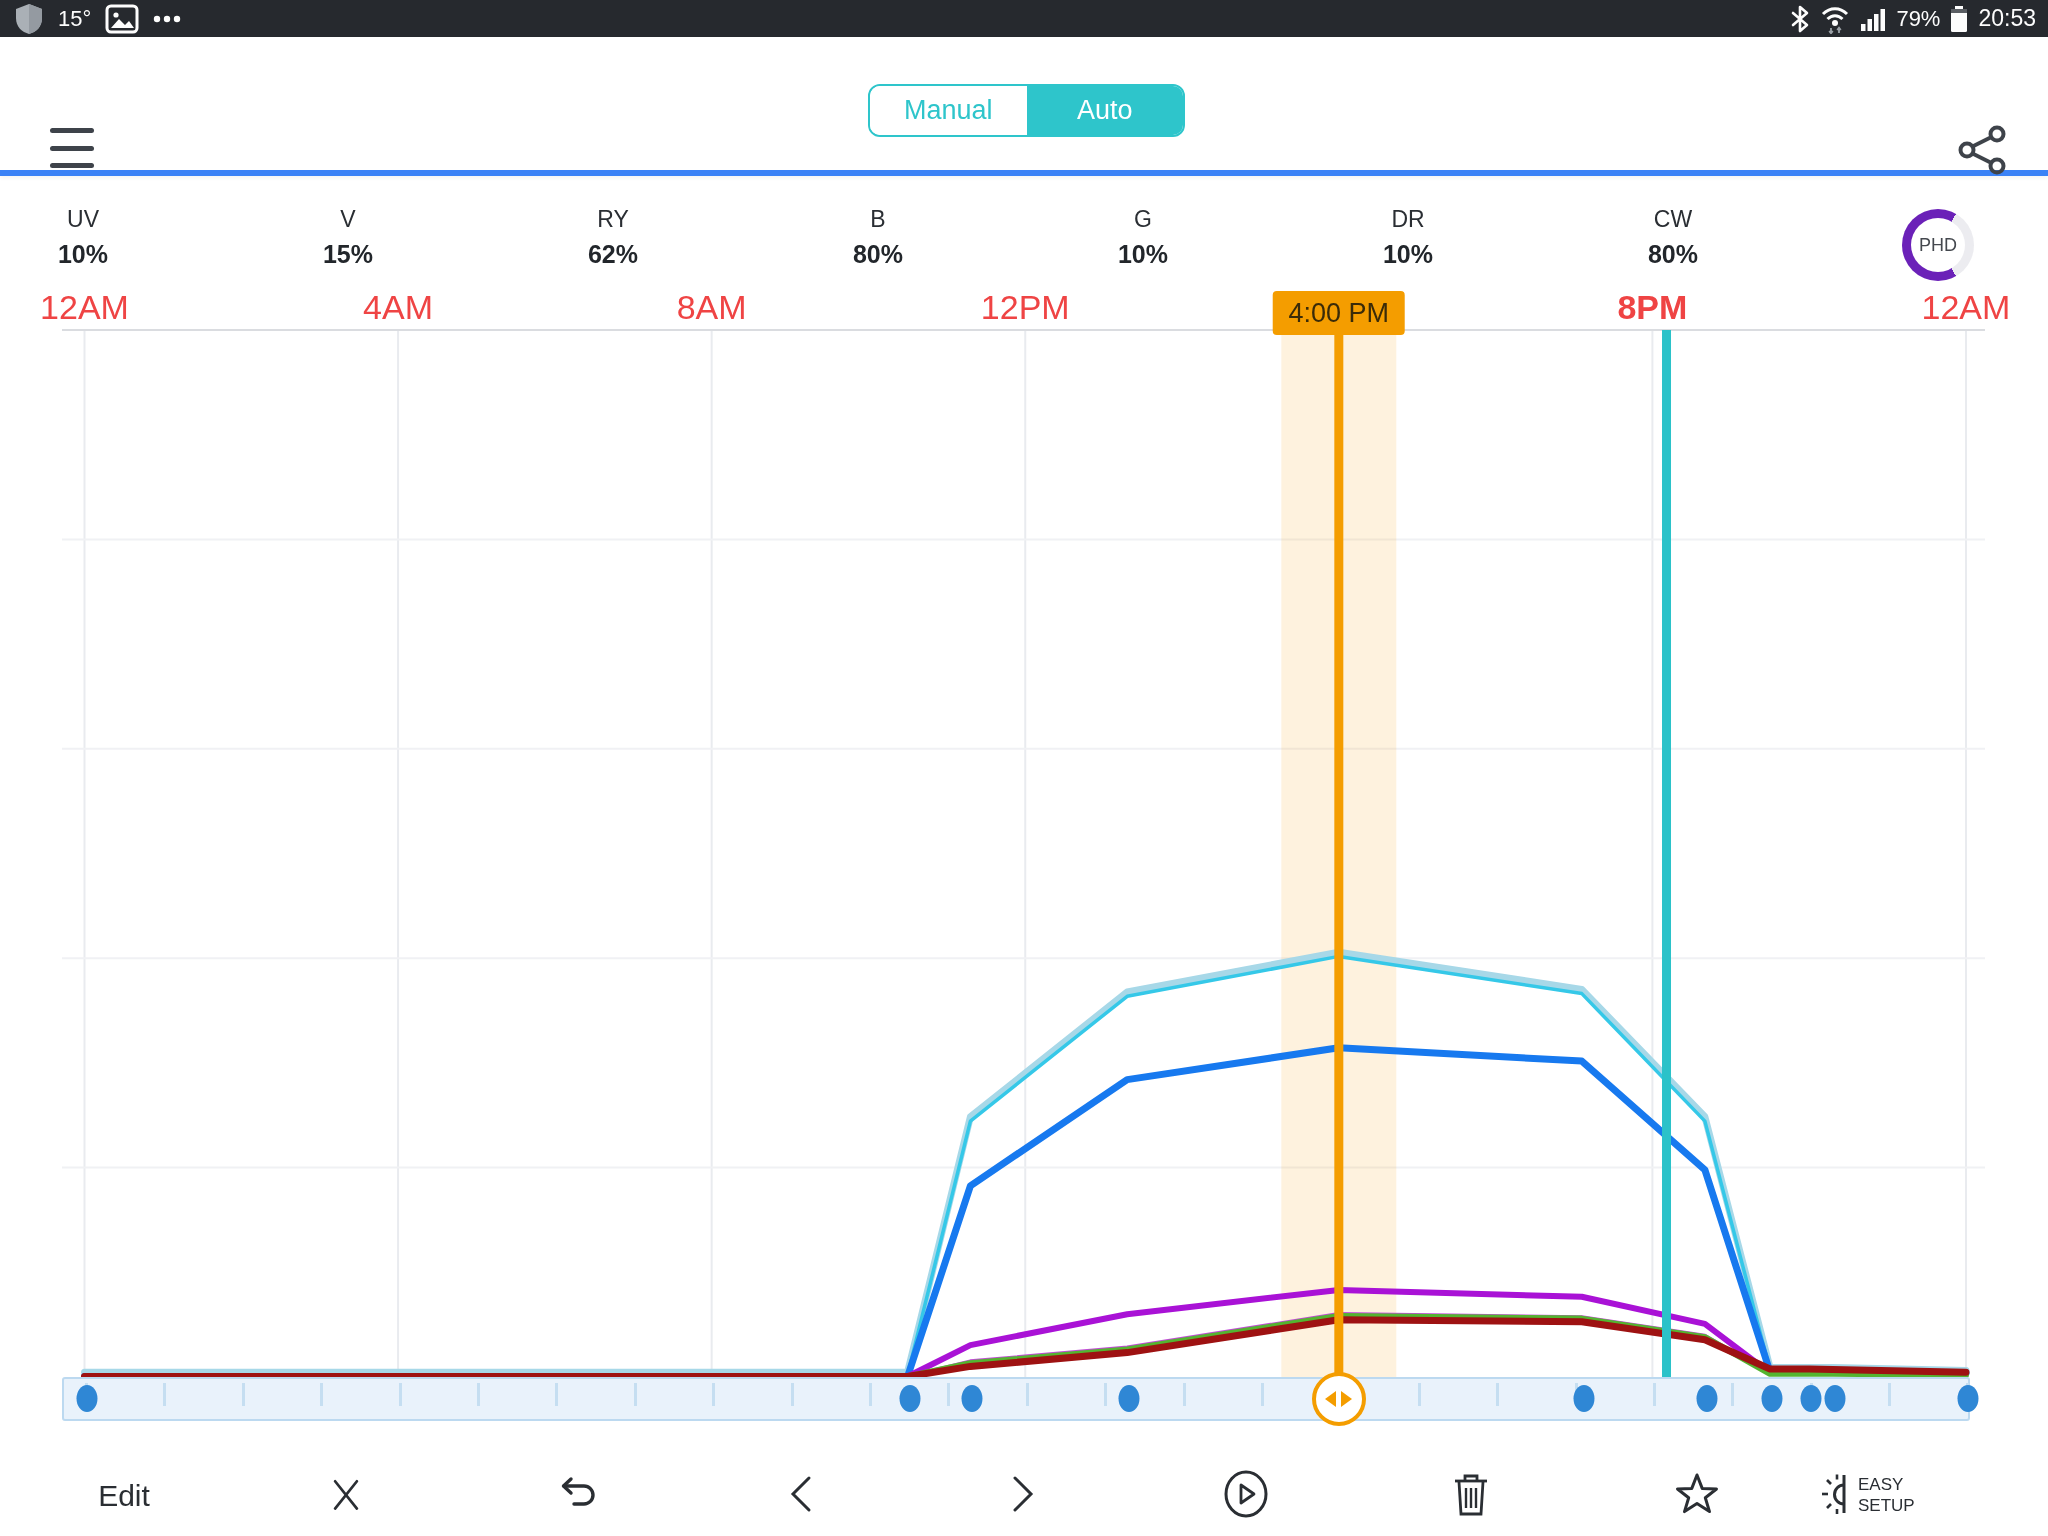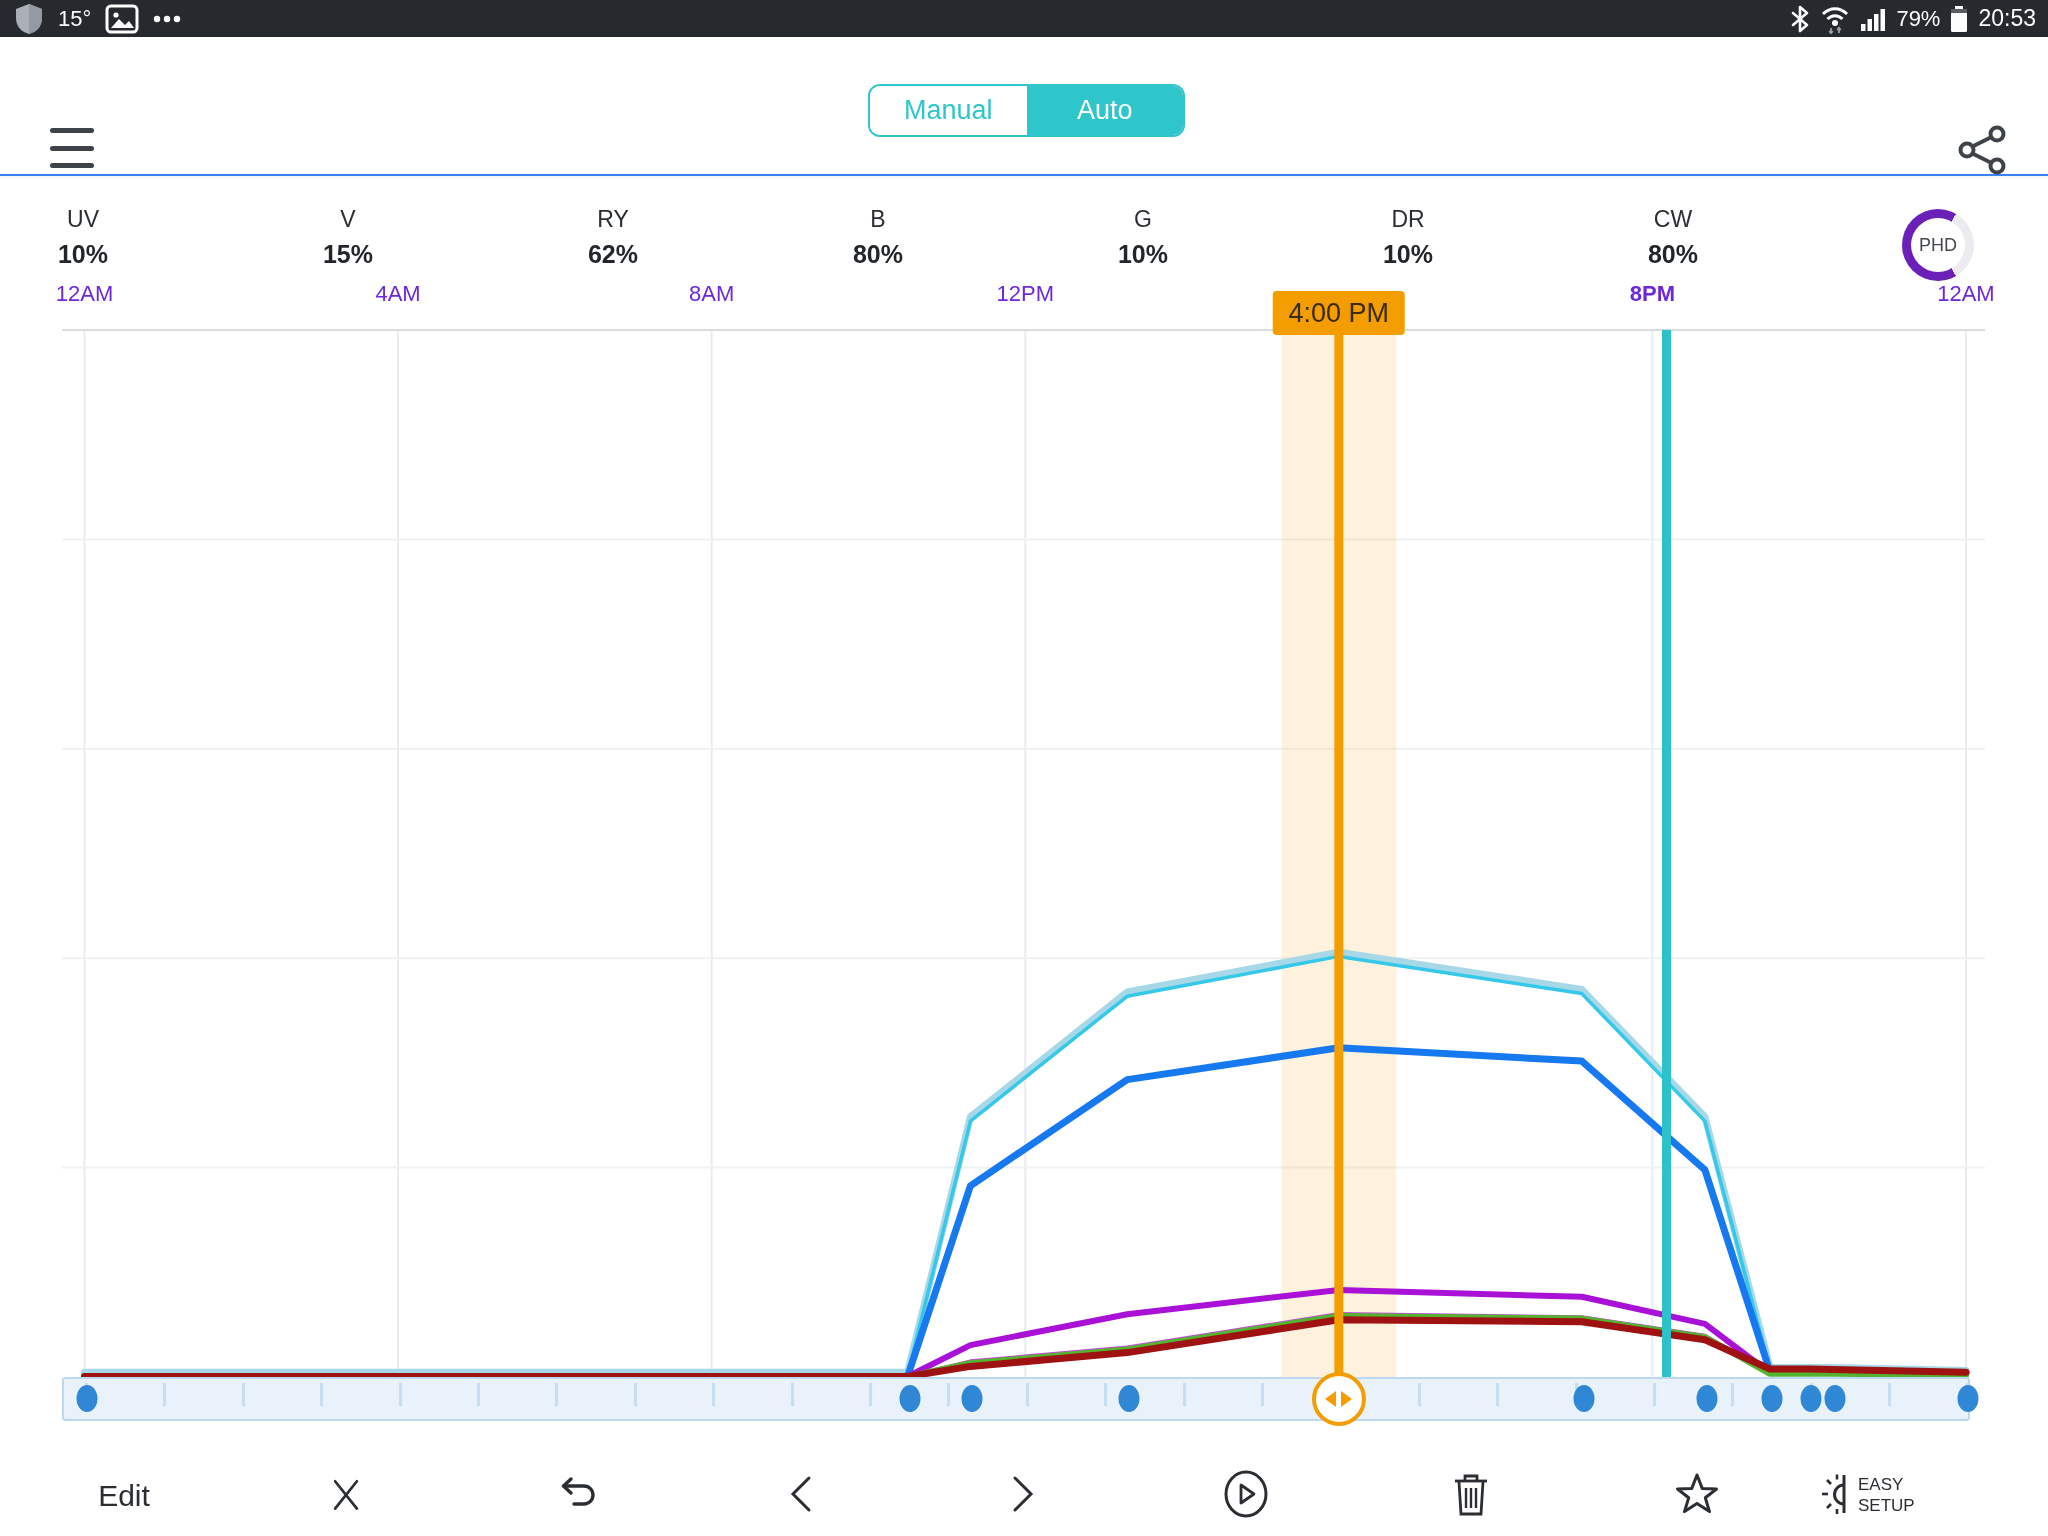--- a/index.html
+++ b/index.html
@@ -7,41 +7,41 @@
   body { font-family:"Liberation Sans", sans-serif; background:#fff; position:relative; overflow:hidden; color:#2a2e33; }
 
   
   .statusbar { position:absolute; left:0; top:0; width:2048px; height:37px; background:#26292e; display:flex; align-items:center; }
   .sb-left { position:absolute; left:14px; top:0; height:37px; display:flex; align-items:center; gap:14px;text-align:right; }
   .sb-right { position:absolute; right:12px; top:0; height:37px; display:flex; align-items:center; gap:10px; }
   .sb-text { color:#fdfdfd; font-size:22px; }
   .sb-time { color:#fdfdfd; font-size:23px; }
 
   
-  .appbar { position:absolute; left:0; top:37px; width:2048px; height:139px; background:#fff; border-bottom:2px solid #3b82f6; box-shadow:0 2px 4px rgba(0,0,0,0.05); }
+  .appbar { position:absolute; left:0; top:37px; width:2048px; height:139px; background:#fff; border-bottom:6px solid #3b82f6; box-shadow:0 2px 4px rgba(0,0,0,0.05); }
   .hamburger { position:absolute; left:50px; top:91px; width:44px; height:40px; display:flex; flex-direction:column; justify-content:space-between; cursor:pointer; }
   .hamburger span { display:block; width:44px; height:5px; background:#3e434a; border-radius:3px; }
   .mode-toggle { position:absolute; left:868px; top:47px; width:317px; height:53px; display:flex; border:2px solid #2ec5cb; border-radius:12px; overflow:hidden; background:#fff; }
   .mode-btn { flex:1; display:flex; align-items:center; justify-content:center; font-size:27px; cursor:pointer; }
   .mode-btn.manual { background:#fff; color:#2ec5cb; }
   .mode-btn.auto { background:#2ec5cb; color:#fff; }
   .share-btn { position:absolute; left:1957px; top:88px; width:50px; height:50px; cursor:pointer; }
 
   
   .channels { position:absolute; left:0; top:176px; width:2048px; height:120px; }
   .channel { position:absolute; top:30px; width:160px; text-align:center; cursor:pointer; }
   .channel .ch-name { font-size:23px; color:#2a2e33; }
   .channel .ch-pct { font-size:25px; font-weight:bold; color:#22262b; margin-top:7px; }
   .phd-ring { position:absolute; top:33px; width:72px; height:72px; border-radius:50%;
               background:conic-gradient(from 30deg, #ececf0 0deg 120deg, #6b21b8 120deg 360deg);
               display:flex; align-items:center; justify-content:center; cursor:pointer; }
   .phd-inner { width:54px; height:54px; border-radius:50%; background:#fff; display:flex; align-items:center; justify-content:center; font-size:18px; color:#44484e; }
 
   
-  .time-label { position:absolute; top:281px; transform:translateX(-50%); font-size:22px; color:#6d28d9; white-space:nowrap; }
+  .time-label { position:absolute; top:288px; transform:translateX(-50%); font-size:34px; color:#ef4444; white-space:nowrap; }
   .cursor-badge { position:absolute; top:291px; height:44px; transform:translateX(-50%); background:#f49d00; border-radius:4px;
                   display:flex; align-items:center; justify-content:center; padding:0 16px; font-size:27px; color:#3a2b08; cursor:pointer; z-index:5; }
 
   
   #chart-svg { position:absolute; left:0; top:0; width:2048px; height:1536px; pointer-events:none; }
 
   
   .slider-bar { position:absolute; left:62px; top:1377px; width:1908px; height:44px; background:#e9f2fb; border:2px solid #bcd9f0; border-radius:3px; cursor:pointer; z-index:4; }
   .slider-tick { position:absolute; top:4px; width:3px; height:23px; background:#c5def1; }
   .slider-dot { position:absolute; width:21px; height:27px; border-radius:50%; background:#2f87d5; top:6px; transform:translateX(-50%); cursor:pointer; }

